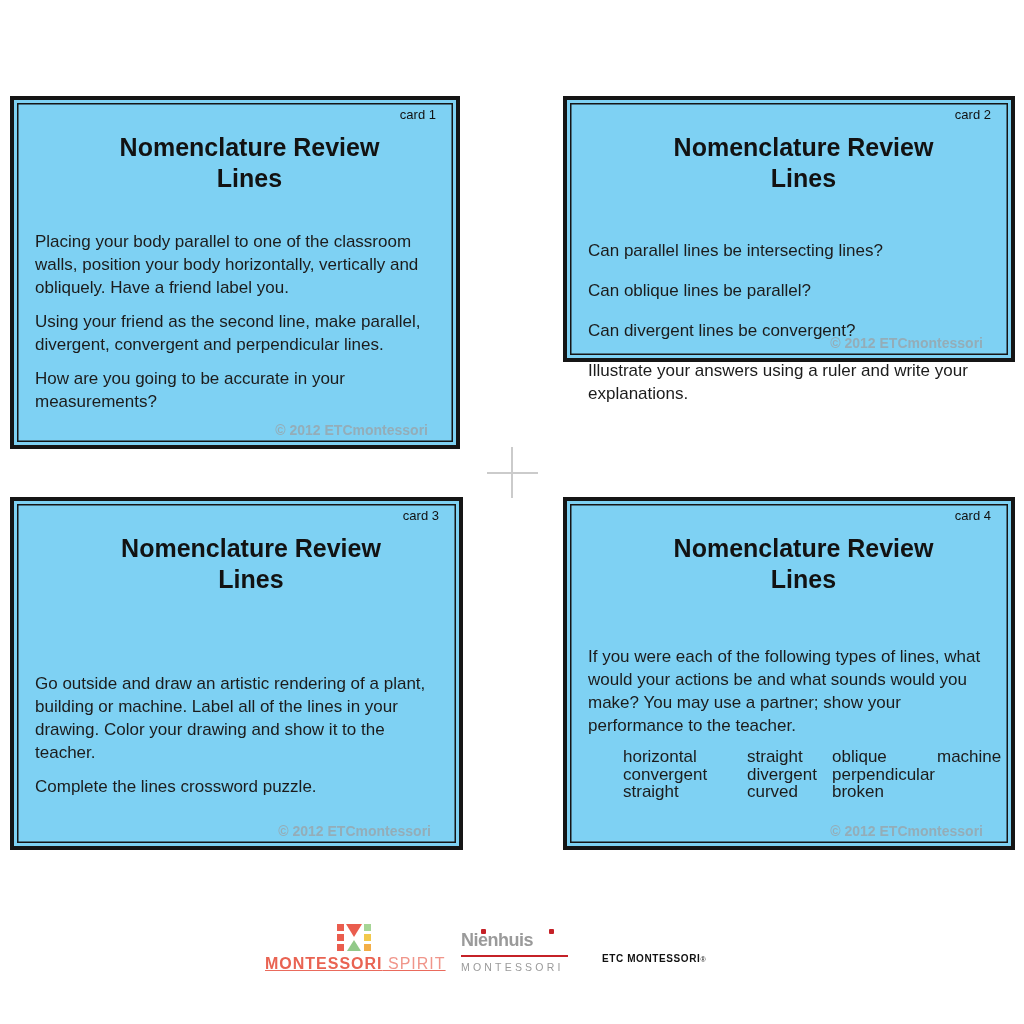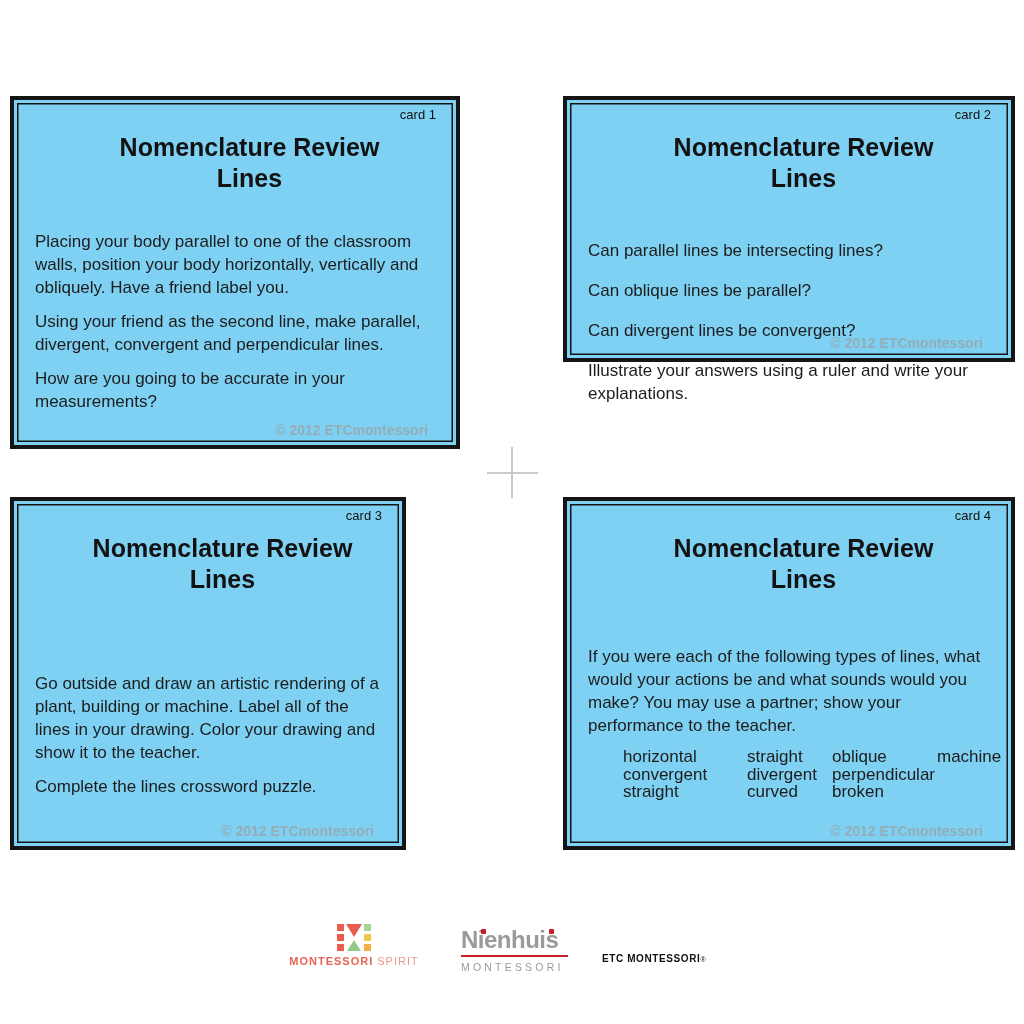--- a/index.html
+++ b/index.html
@@ -8,21 +8,21 @@
     font-family:"Liberation Sans", sans-serif;overflow:hidden;
   }
   
   .card{
     position:absolute;box-sizing:border-box;
     background:#7ed1f3;border:4px solid #151515;
     box-shadow:inset 0 0 0 3px #7ed1f3, inset 0 0 0 4.5px #151515;
   }
   .c1{left:10px;top:96px;width:450px;height:353px;}
   .c2{left:563px;top:96px;width:452px;height:266px;}
-  .c3{left:10px;top:497px;width:396px;height:353px;}
+  .c3{left:10px;top:497px;width:453px;height:353px;}
   .c4{left:563px;top:497px;width:452px;height:353px;}
   .card-label{
     position:absolute;top:7px;right:20px;font-size:13px;color:#111;
   }
   .card-title{
     position:absolute;top:32px;left:0;right:0;text-align:center;
     font-size:25px;font-weight:bold;color:#121212;line-height:31px;padding-left:29px;
   }
   .card-body{
     position:absolute;left:21px;right:16px;
@@ -54,26 +54,26 @@
   .tri-down{
     position:absolute;top:0;left:0;width:0;height:0;
     border-left:8px solid transparent;border-right:8px solid transparent;
     border-top:13px solid #ea5d4e;
   }
   .tri-up{
     position:absolute;bottom:0;left:1px;width:0;height:0;
     border-left:7px solid transparent;border-right:7px solid transparent;
     border-bottom:11px solid #92c989;
   }
-  .spirit-text{font-size:11px;letter-spacing:1px;color:#ea6a5c;white-space:nowrap;}
+  .spirit-text{font-size:16px;letter-spacing:1px;color:#ea6a5c;white-space:nowrap;text-decoration:underline;}
   .spirit-text .b{font-weight:bold;color:#e96352;}
   .spirit-text .l{font-weight:normal;color:#f0958a;}
   .nienhuis{position:absolute;left:461px;top:6px;width:110px;}
   .nh-name{
-    position:relative;font-size:24px;font-weight:bold;color:#9a9a9a;
+    position:relative;font-size:18px;font-weight:bold;color:#9a9a9a;
     letter-spacing:-0.5px;line-height:28px;
   }
   .nh-dot{position:absolute;width:4.5px;height:4.5px;background:#c52127;border-radius:1px;top:3px;}
   .nh-dot.d1{left:20px;}
   .nh-dot.d2{left:88px;}
   .nh-rule{width:107px;height:2px;background:#c52127;margin-top:1px;}
   .nh-sub{font-size:10.5px;letter-spacing:3.2px;color:#9a9a9a;margin-top:4px;white-space:nowrap;}
   .etc{position:absolute;left:602px;top:28px;white-space:nowrap;}
   .etc-name{font-size:10px;font-weight:bold;letter-spacing:0.6px;color:#111;display:inline;}
   .etc-reg{font-size:7px;color:#111;display:inline;vertical-align:baseline;}

